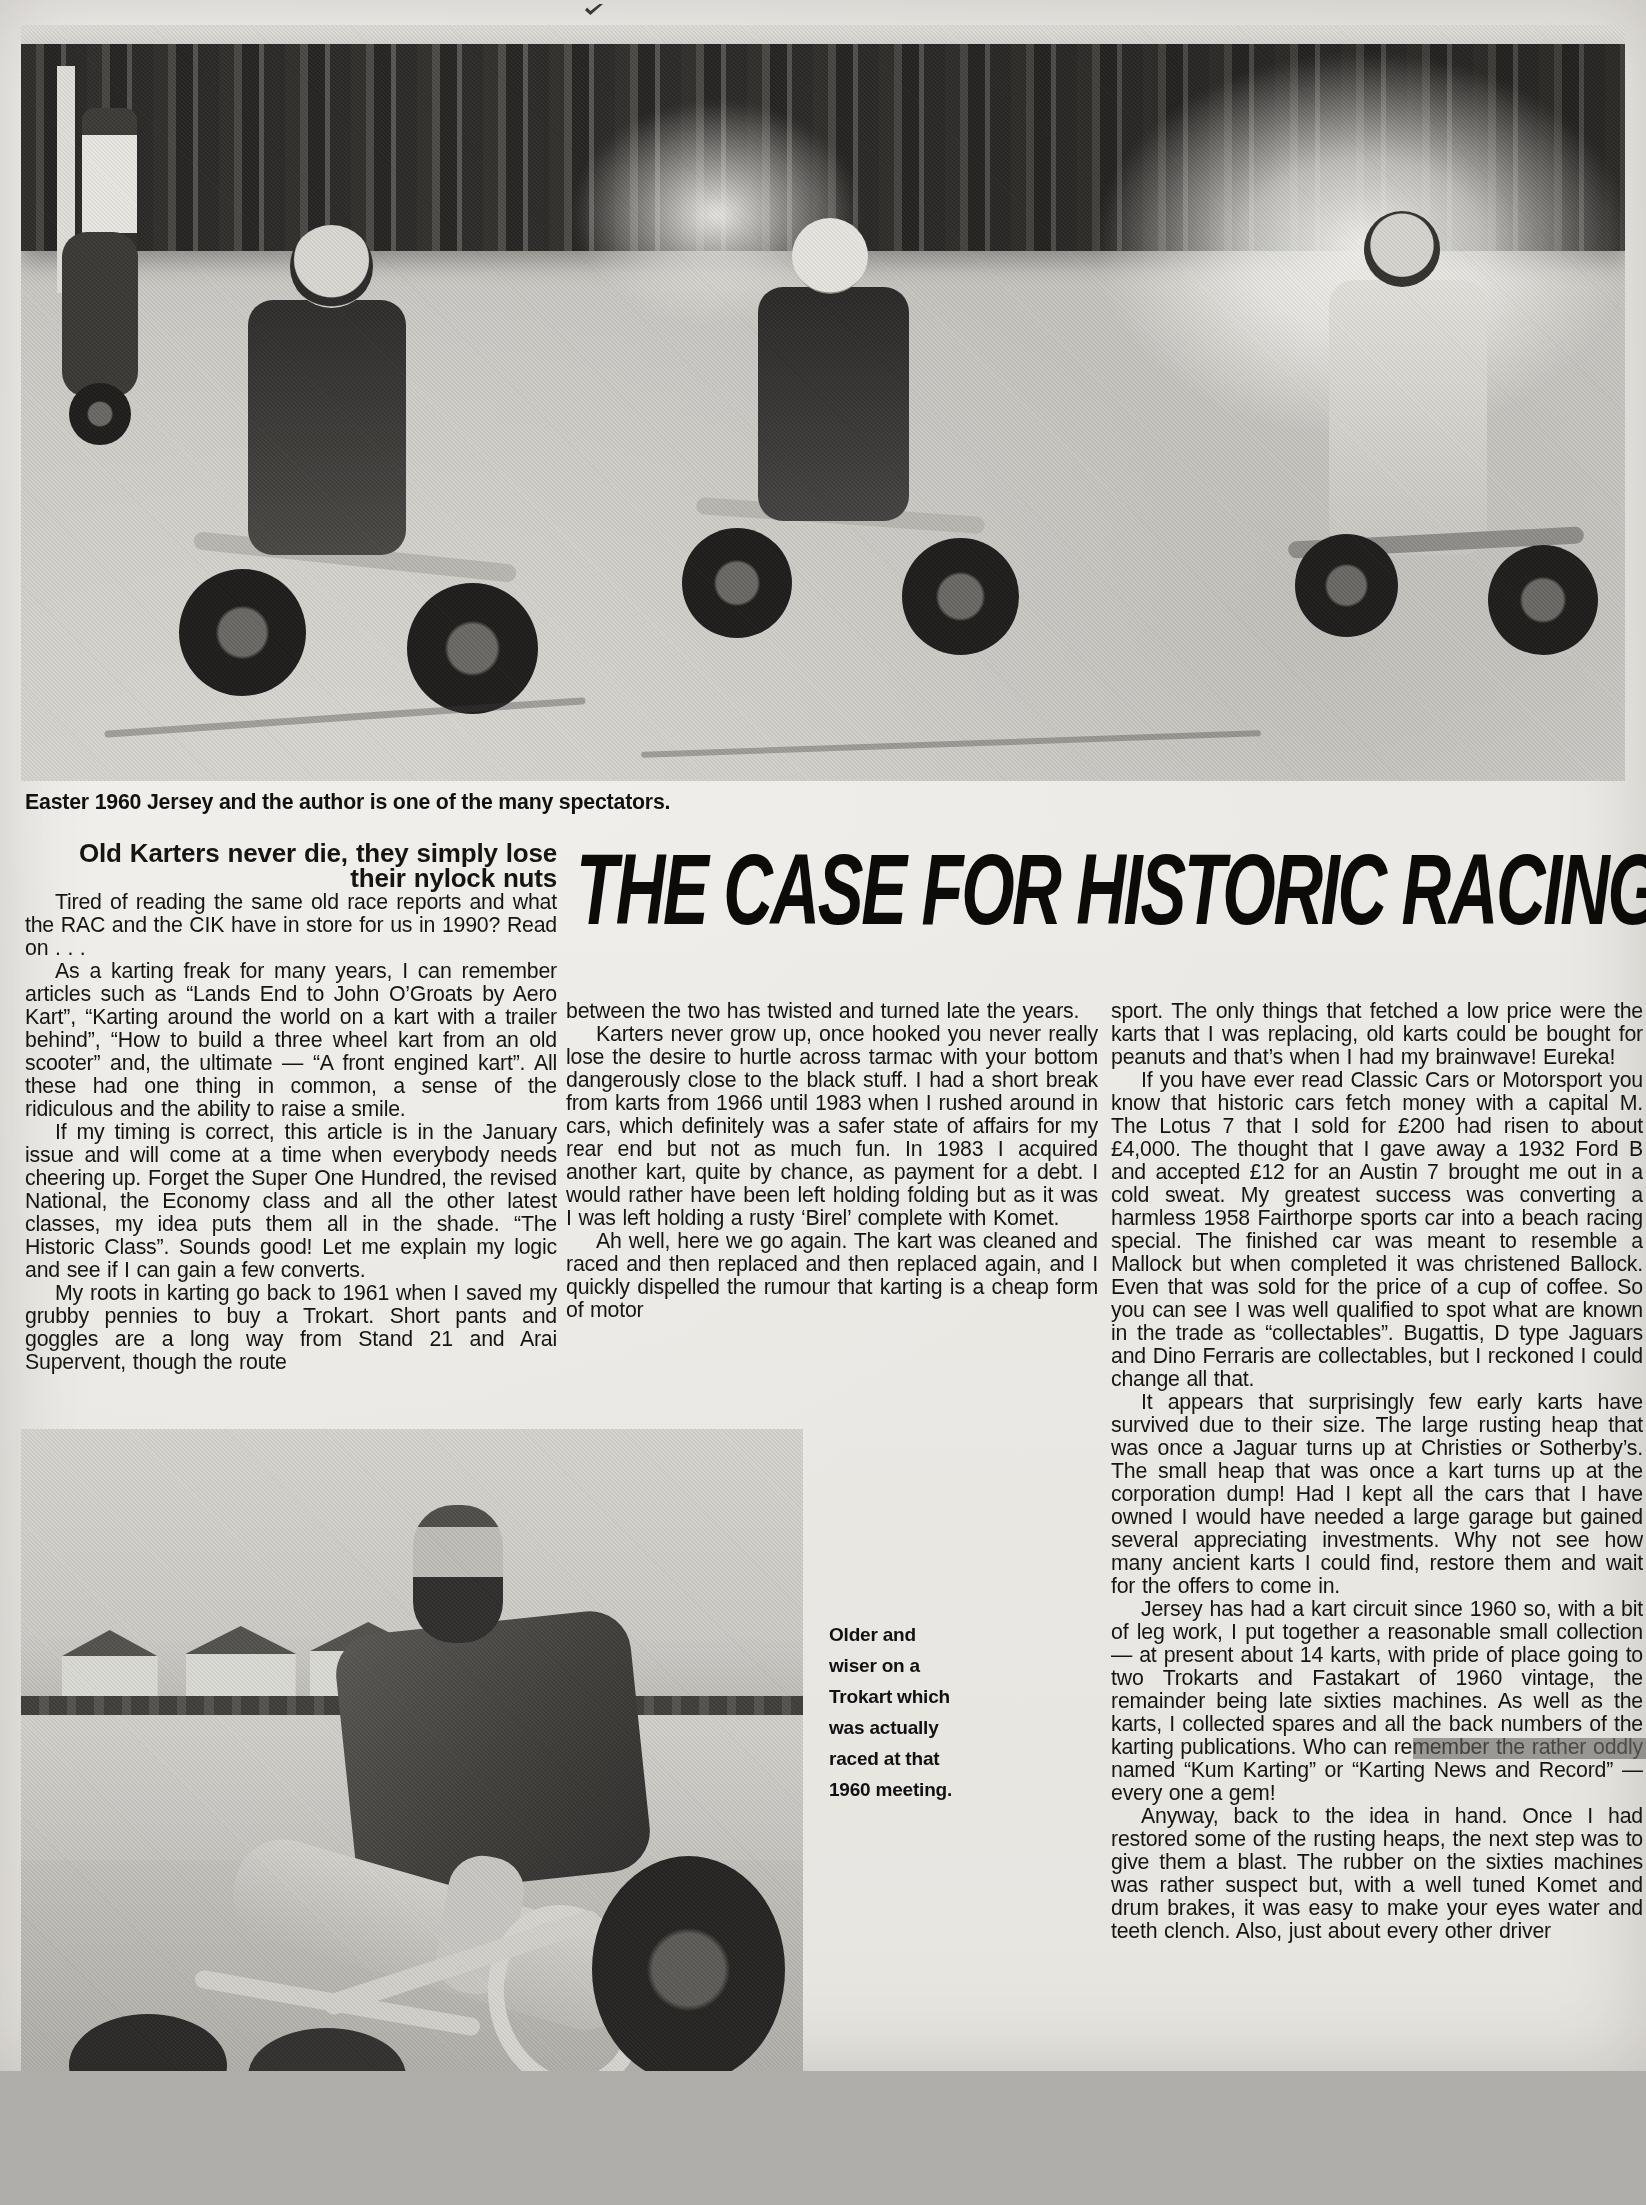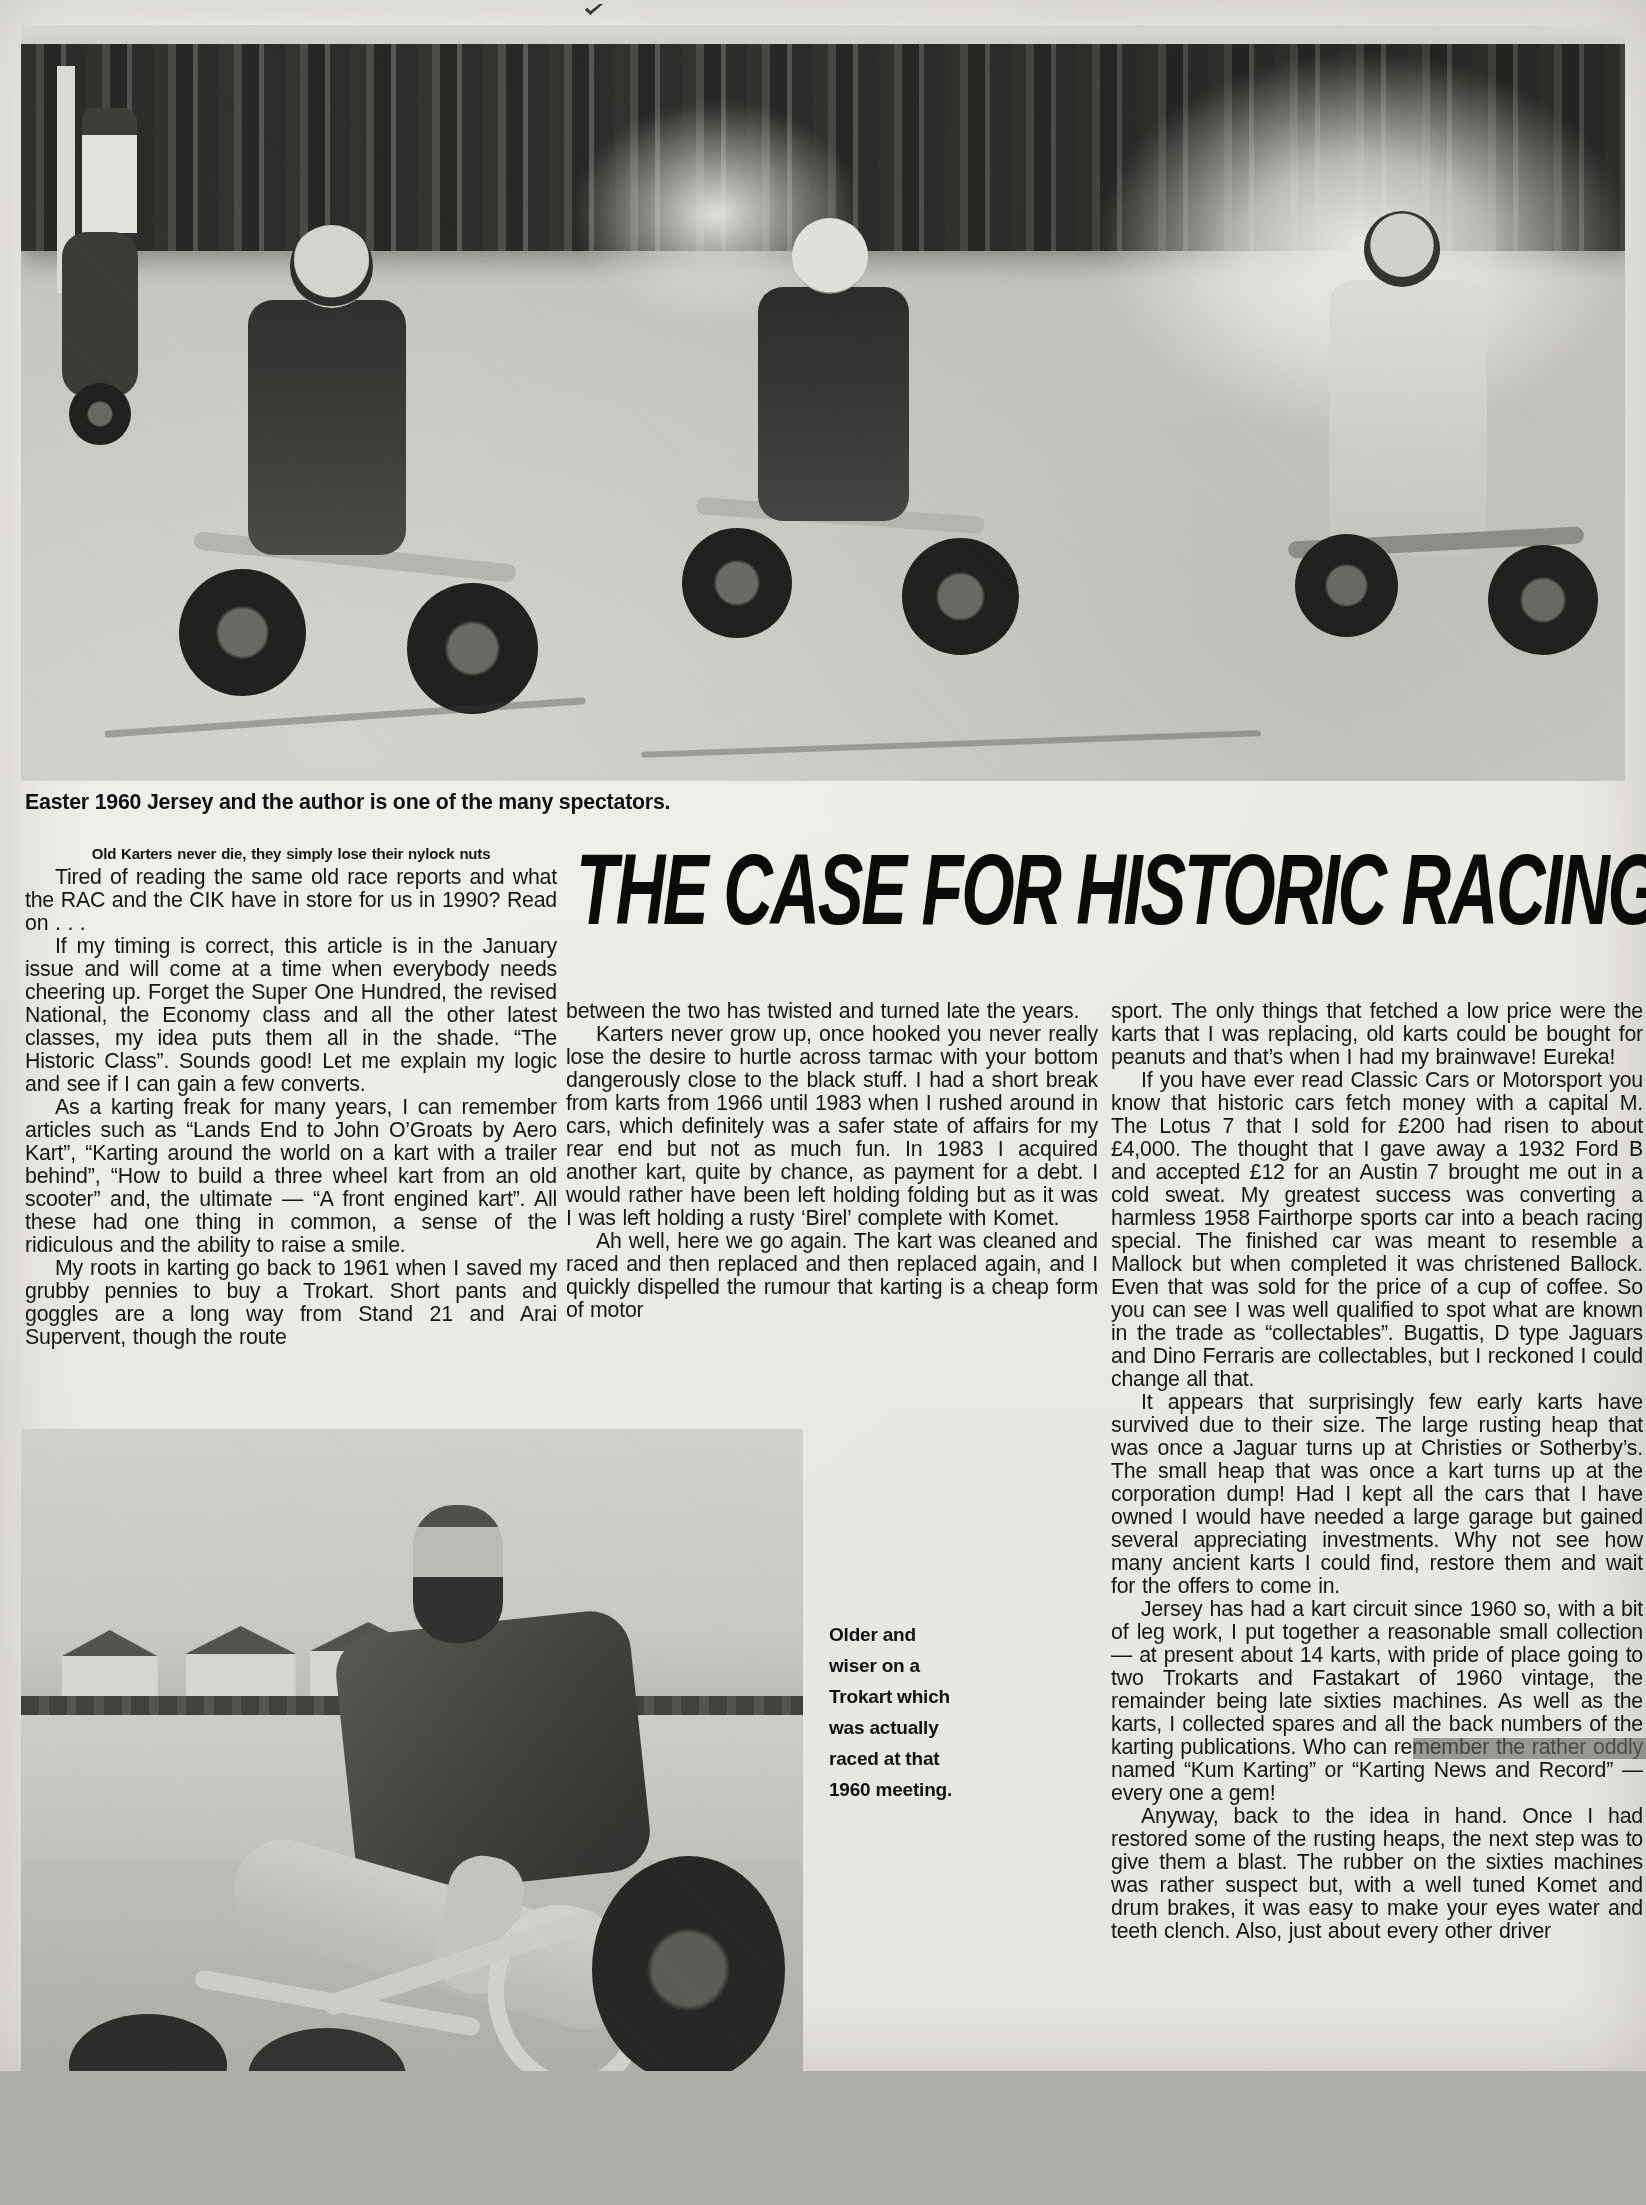--- a/index.html
+++ b/index.html
@@ -83,21 +83,21 @@
   }
   .headline{
     position:absolute;left:576px;top:829px;width:1067px;height:127px;
     font-size:101px;line-height:120px;font-weight:bold;font-style:italic;
     letter-spacing:-3.4px;white-space:nowrap;color:#0c0b0a;
     transform:scaleX(.68);transform-origin:left center;
   }
   .col{position:absolute;text-align:justify;font-size:21.3px;line-height:23px;letter-spacing:-0.2px;word-spacing:1px;overflow:hidden;}
   .col p{margin:0;text-indent:30px;}
   .col p.noindent{text-indent:0;}
-  .col h3{margin:0;font-size:15px;line-height:25px;letter-spacing:-0.2px;text-align:center;}
+  .col h3{margin:0;font-size:26px;line-height:25px;letter-spacing:-0.2px;text-align:right;}
   .col-1{left:25px;top:841px;width:532px;height:593px;}
   .col-2{left:566px;top:1000px;width:532px;height:427px;}
   .col-3{left:1111px;top:1000px;width:532px;height:1114px;}
   .caption-mid{
     position:absolute;left:829px;top:1619px;width:303px;
     font-size:19px;line-height:31px;font-weight:bold;letter-spacing:-0.2px;
     white-space:pre-line;color:#111;
   }
   .smudge{position:absolute;left:1413px;top:1738px;width:234px;height:20.7px;
     background:linear-gradient(90deg, rgba(92,90,87,.55), rgba(110,108,105,.65));}
@@ -152,22 +152,22 @@
     <div class="track-line" style="left:620px;top:716px;width:620px;height:5.5px;transform:rotate(-2deg);"></div>
   </div>
 
   <div class="caption-top">Easter 1960 Jersey and the author is one of the many spectators.</div>
 
   <div class="headline">THE CASE FOR HISTORIC RACING</div>
 
   <div class="col col-1">
     <h3>Old Karters never die, they simply lose their nylock nuts</h3>
     <p>Tired of reading the same old race reports and what the RAC and the CIK have in store for us in 1990? Read on . . .</p>
+    <p>As a karting freak for many years, I can remember articles such as “Lands End to John O’Groats by Aero Kart”, “Karting around the world on a kart with a trailer behind”, “How to build a three wheel kart from an old scooter” and, the ultimate — “A front engined kart”. All these had one thing in common, a sense of the ridiculous and the ability to raise a smile.</p>
     <p>If my timing is correct, this article is in the January issue and will come at a time when everybody needs cheering up. Forget the Super One Hundred, the revised National, the Economy class and all the other latest classes, my idea puts them all in the shade. “The Historic Class”. Sounds good! Let me explain my logic and see if I can gain a few converts.</p>
-    <p>As a karting freak for many years, I can remember articles such as “Lands End to John O’Groats by Aero Kart”, “Karting around the world on a kart with a trailer behind”, “How to build a three wheel kart from an old scooter” and, the ultimate — “A front engined kart”. All these had one thing in common, a sense of the ridiculous and the ability to raise a smile.</p>
     <p>My roots in karting go back to 1961 when I saved my grubby pennies to buy a Trokart. Short pants and goggles are a long way from Stand 21 and Arai Supervent, though the route</p>
   </div>
 
   <div class="col col-2">
     <p class="noindent">between the two has twisted and turned late the years.</p>
     <p>Karters never grow up, once hooked you never really lose the desire to hurtle across tarmac with your bottom dangerously close to the black stuff. I had a short break from karts from 1966 until 1983 when I rushed around in cars, which definitely was a safer state of affairs for my rear end but not as much fun. In 1983 I acquired another kart, quite by chance, as payment for a debt. I would rather have been left holding folding but as it was I was left holding a rusty ‘Birel’ complete with Komet.</p>
     <p>Ah well, here we go again. The kart was cleaned and raced and then replaced and then replaced again, and I quickly dispelled the rumour that karting is a cheap form of motor</p>
   </div>
 
   <div class="col col-3">

